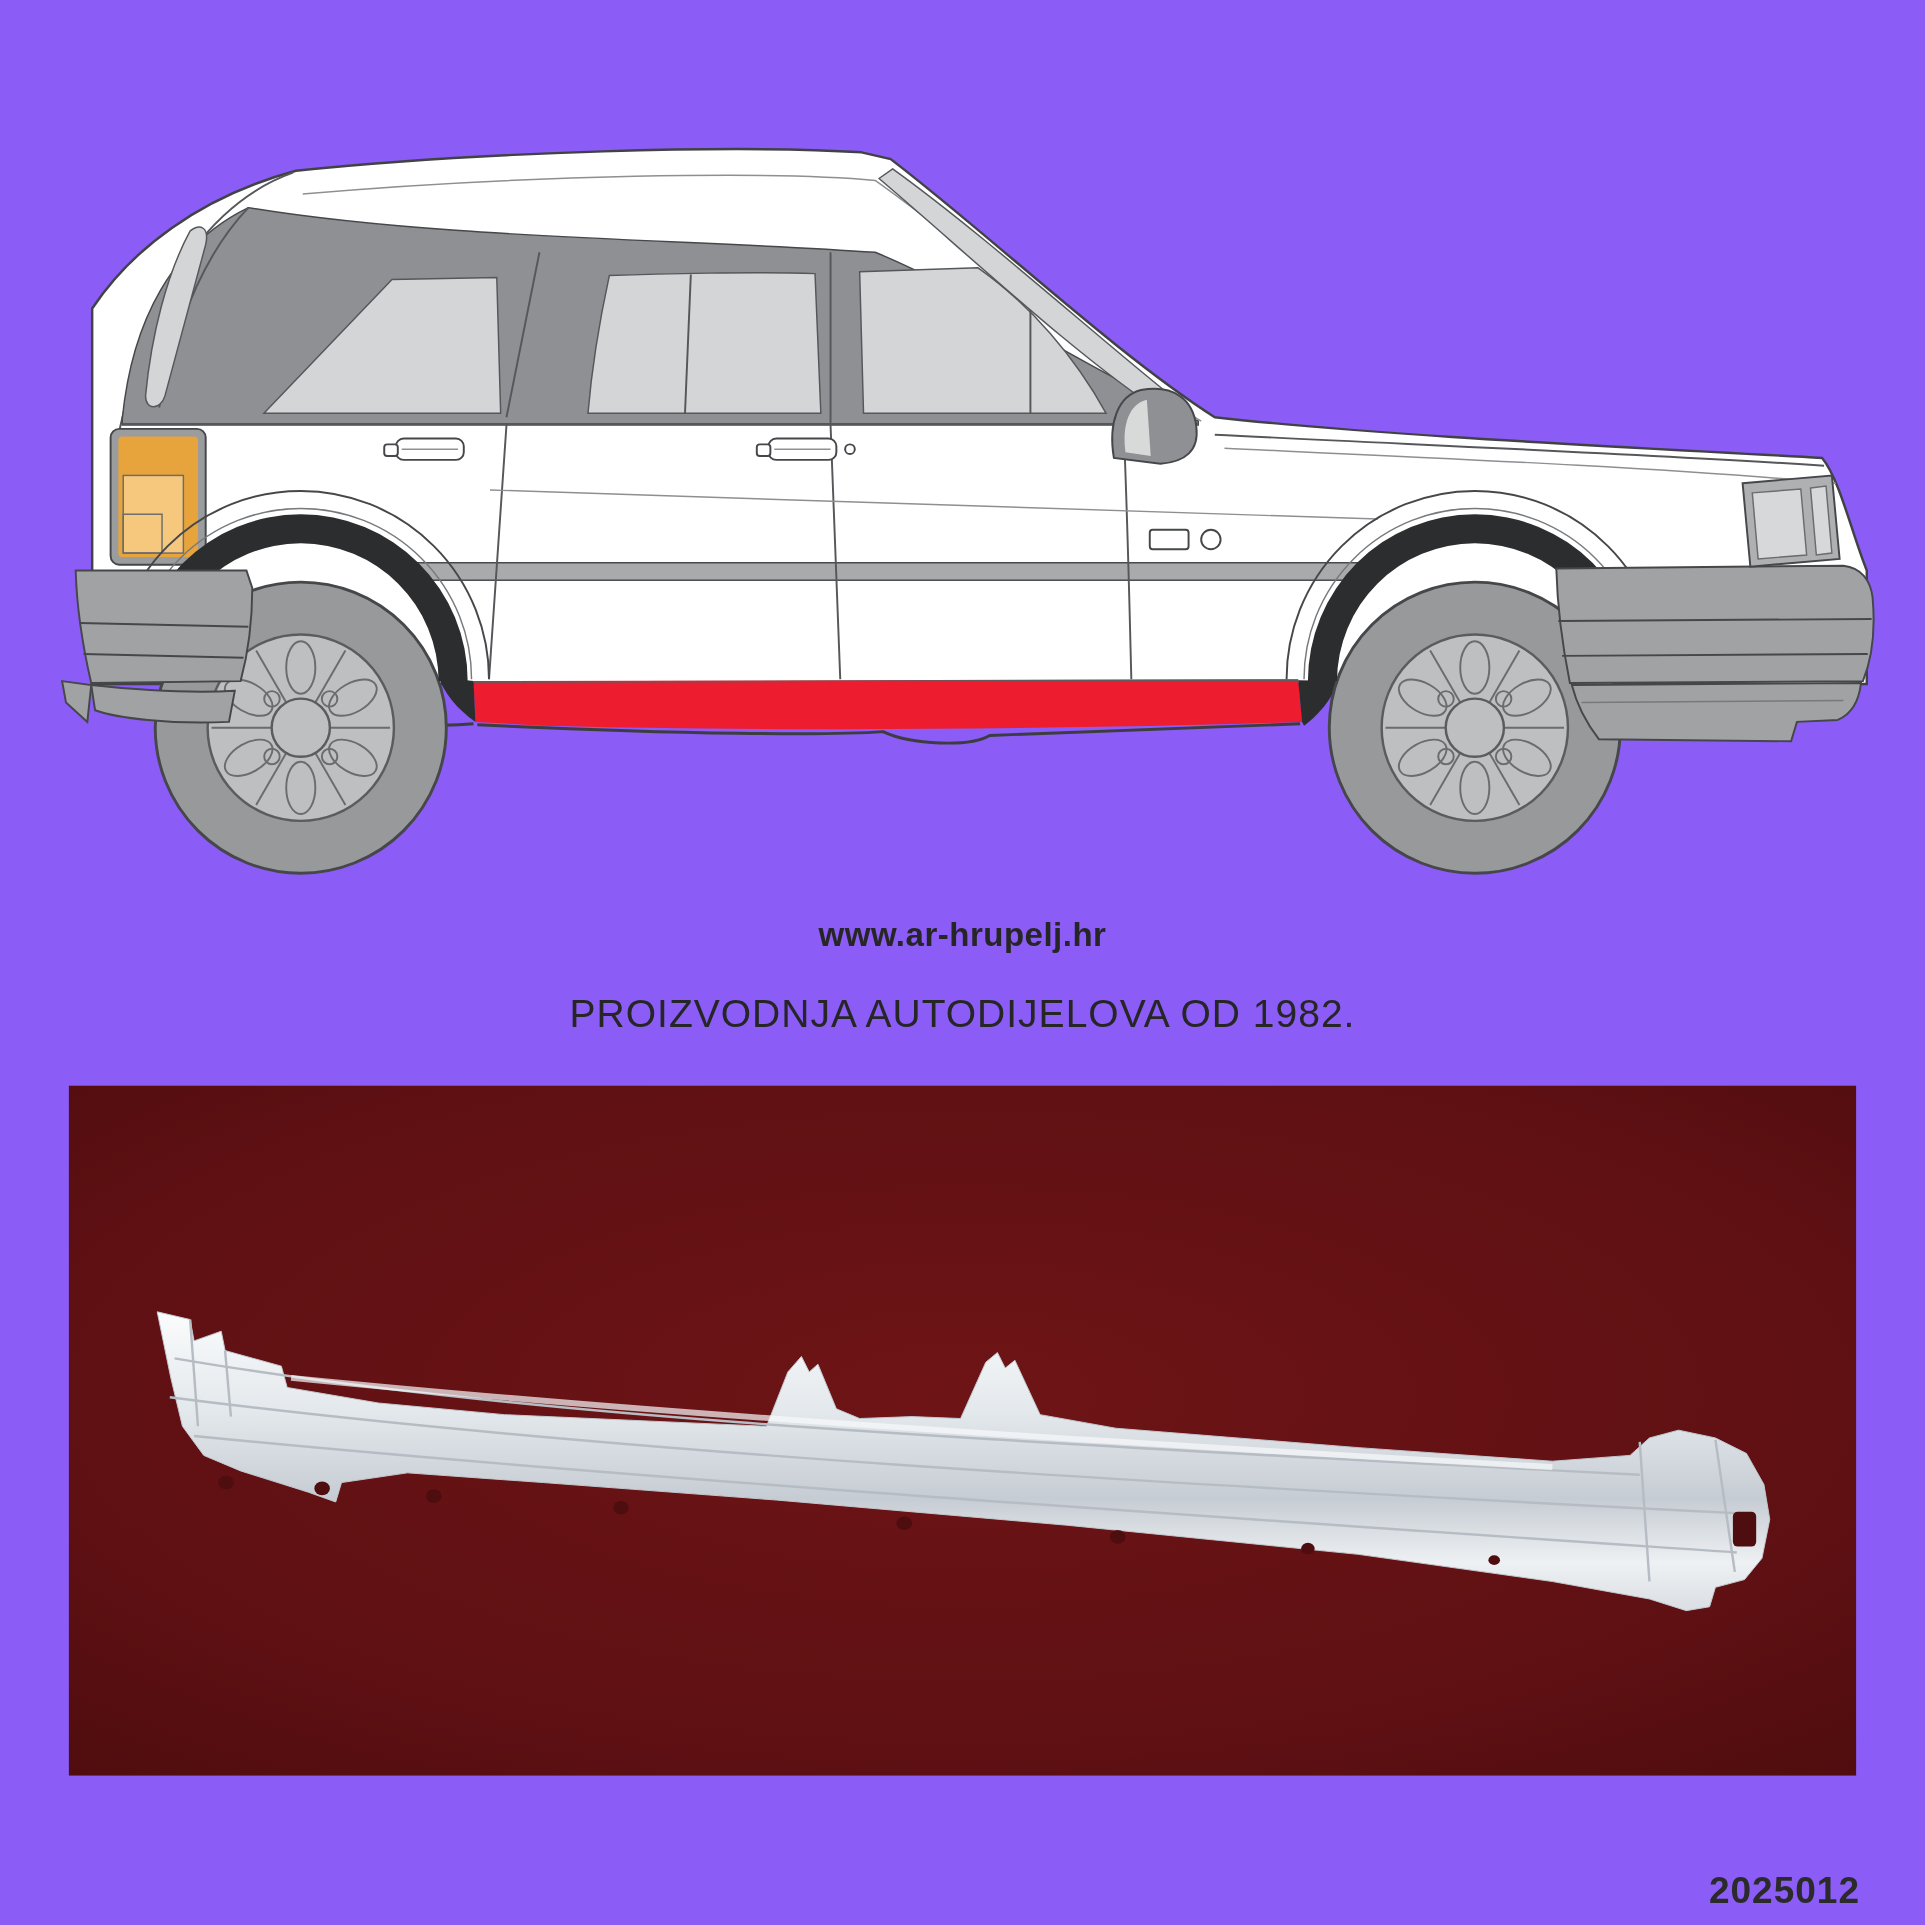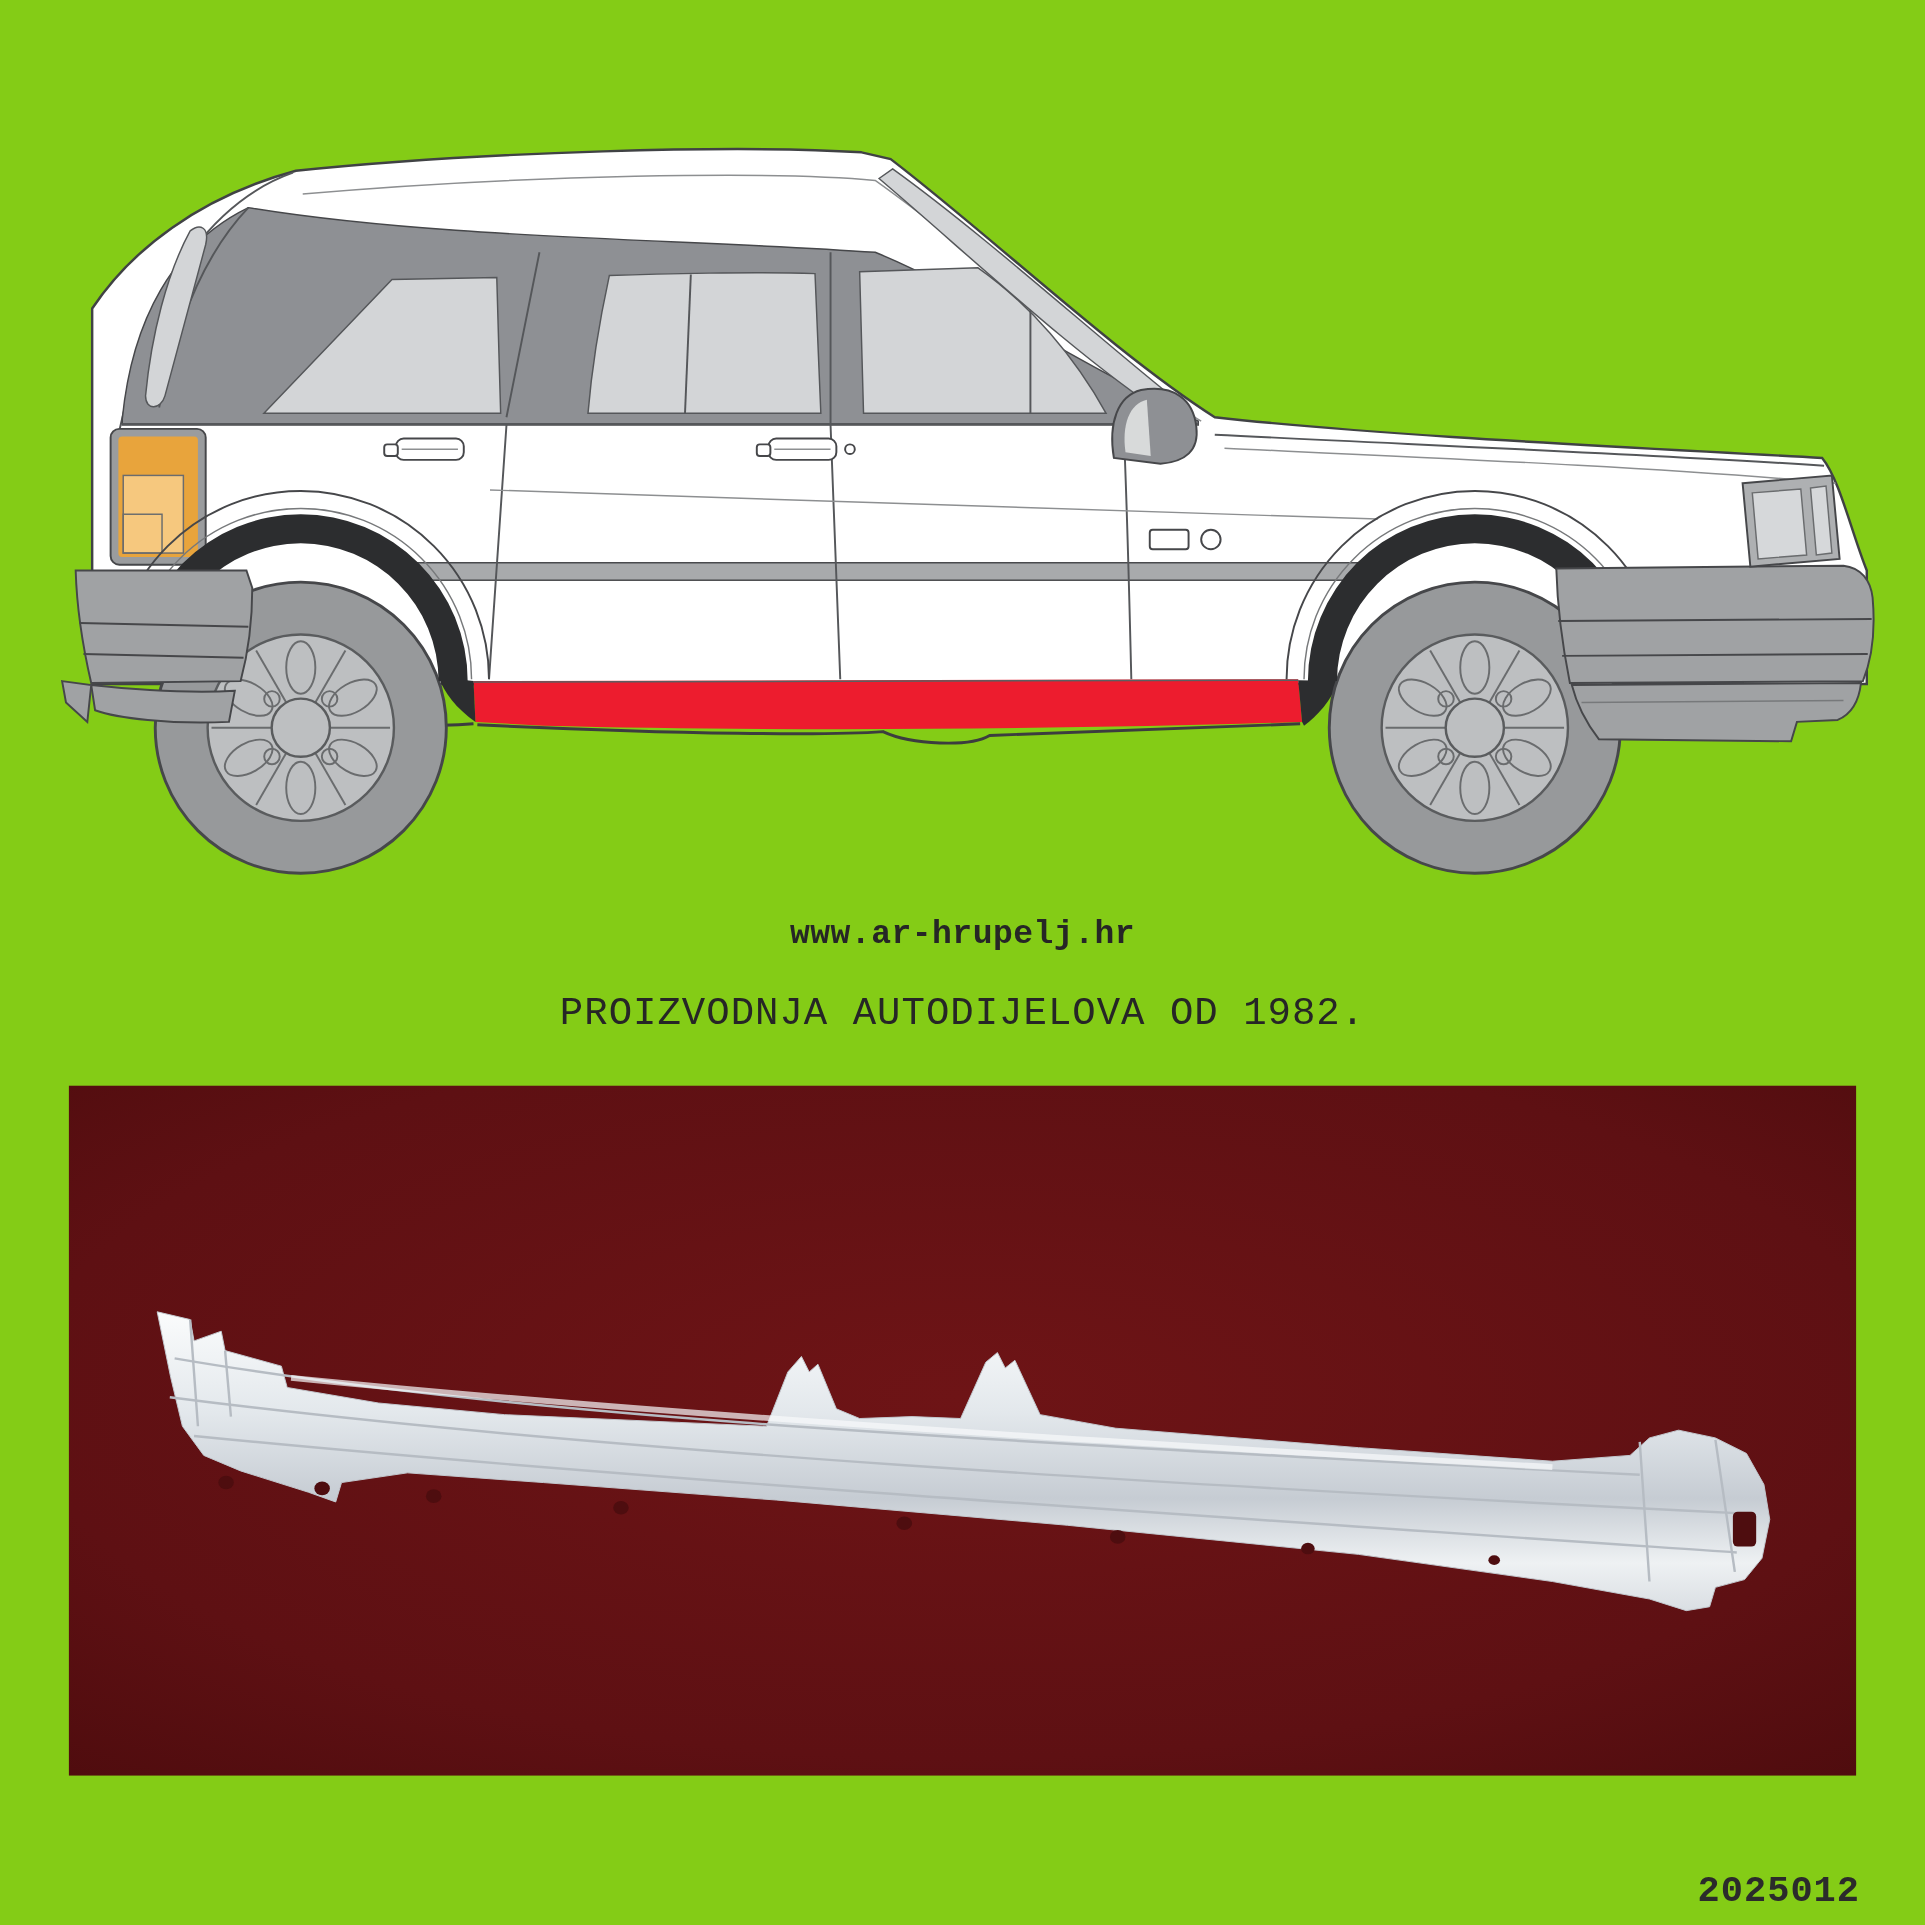--- a/index.html
+++ b/index.html
@@ -1,20 +1,20 @@
 <!DOCTYPE html>
 <html style="--red: #ED1C2E; --amber: #E8A43C; --amber-light: #F6C87E; --maroon: #5E1013; --txt: #262626;"><head>
 <meta charset="utf-8">
 <style>
   html,body{margin:0;padding:0;background:#ffffff;}
   #stage{
     position:relative;
     width:1925px;height:1925px;
-    background:#84cc16;
-    font-family:Liberation Mono, monospace;
+    background:#8b5cf6;
+    font-family:Liberation Sans, sans-serif;
     overflow:hidden;
   }
   :root{
     --red:#ED1C2E;
     --amber:#E8A43C;
     --amber-light:#F6C87E;
     --maroon:#5E1013;
     --txt:#262626;
   }
   svg{position:absolute;left:0;top:0;}

